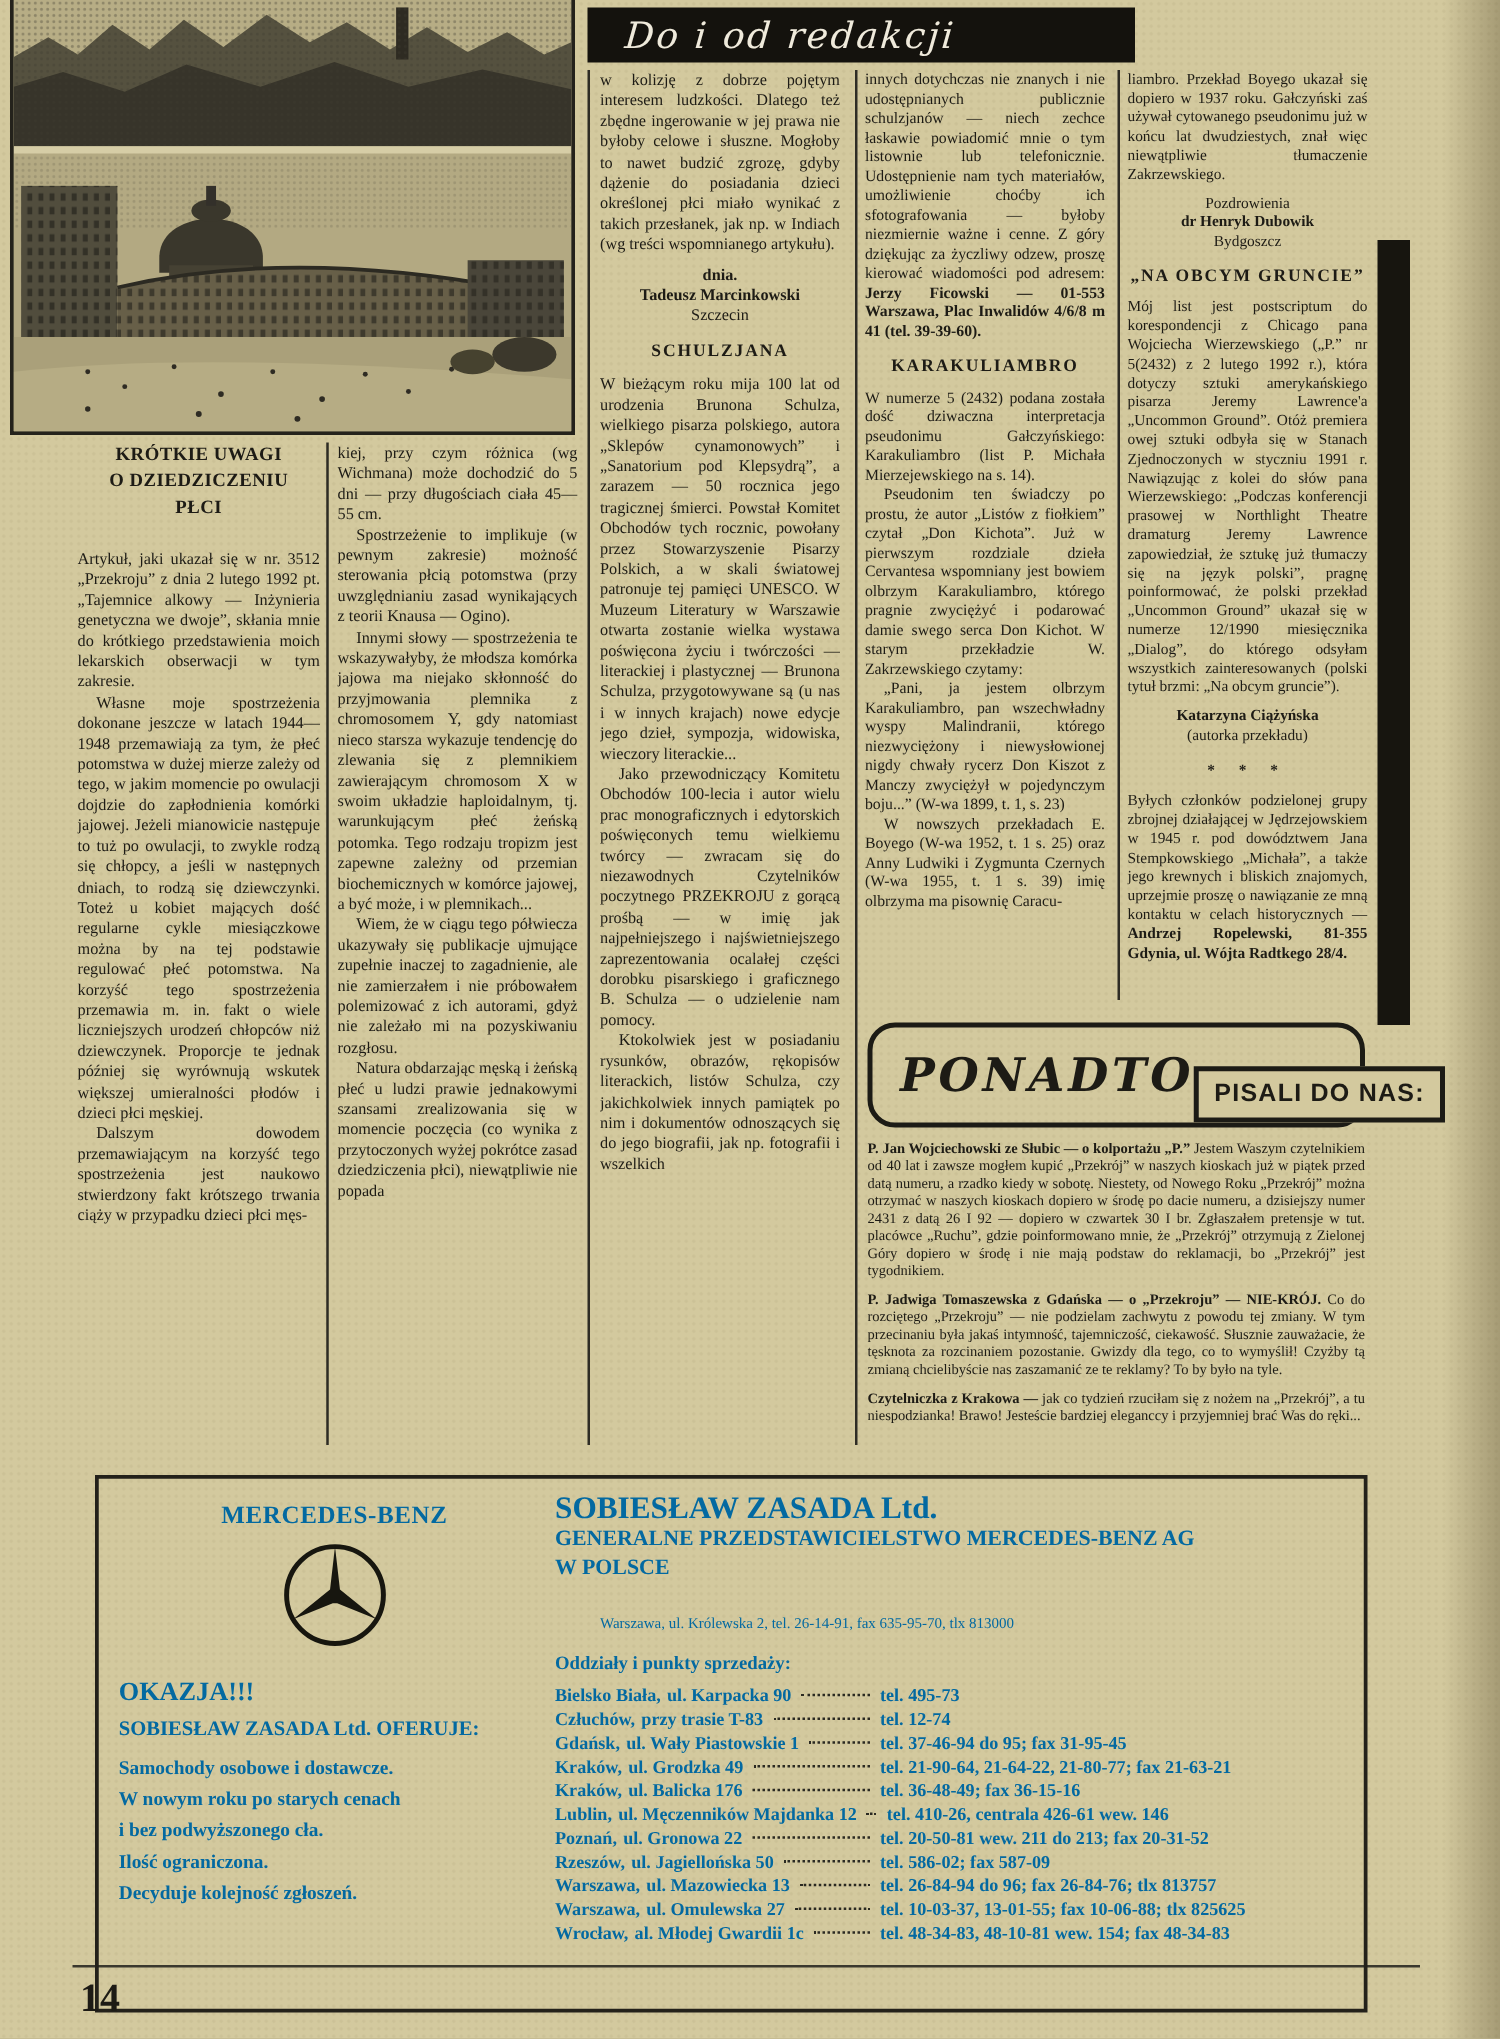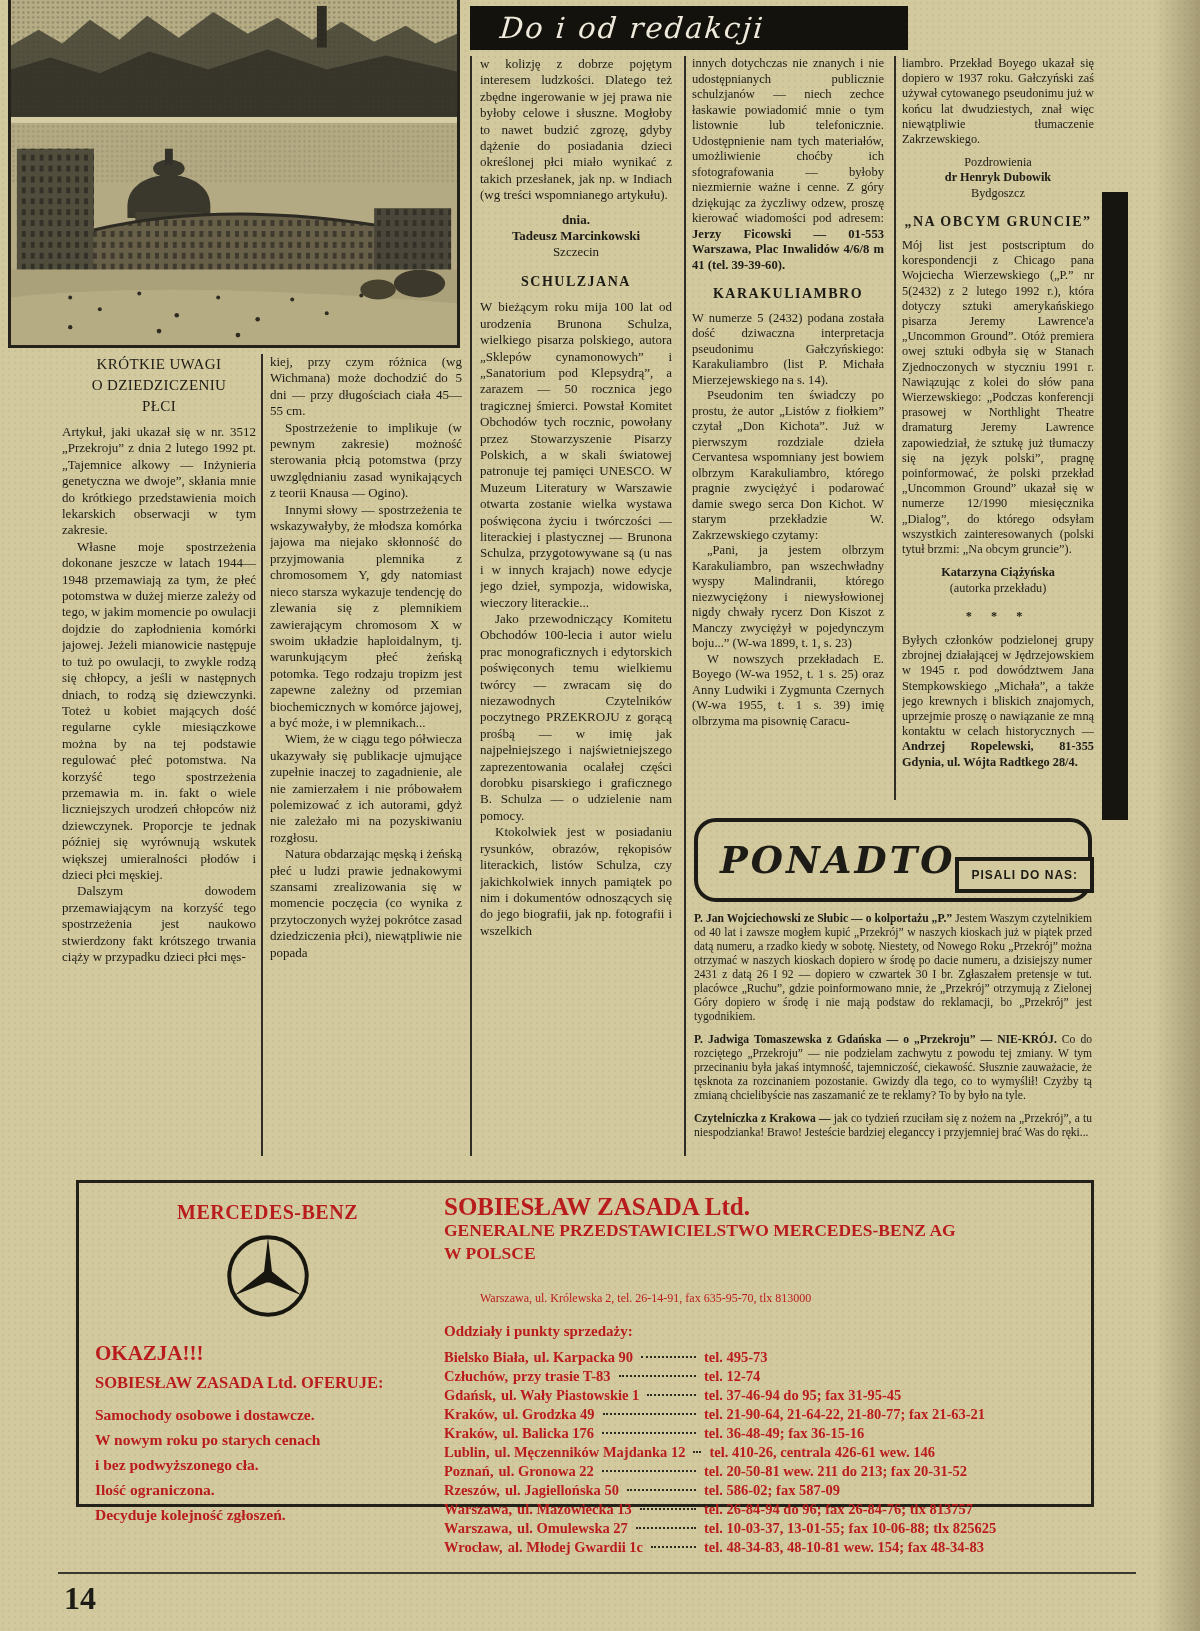--- a/index.html
+++ b/index.html
@@ -26,44 +26,44 @@
   .vrule{position:absolute;width:2px;background:#2e2c24;}
   .blackbar{position:absolute;left:1102px;top:192px;width:26px;height:628px;background:#17150f;}
   .bottom-rule{position:absolute;left:58px;top:1572px;width:1078px;height:2px;background:#3a382e;}
 
   
   .col{position:absolute;overflow:hidden;font-size:13px;line-height:16.4px;text-align:justify;}
   .col p{text-indent:15px;}
   .col p.noindent{text-indent:0;}
   .col-b{font-size:12.6px;line-height:15.5px;}
   .col-c{font-size:12.3px;line-height:15.2px;}
-  .article-title{font-weight:normal;font-size:15px;line-height:1.4;text-align:center;
-                 white-space:pre-line;margin-bottom:7px;letter-spacing:.4px;}
+  .article-title{font-weight:bold;font-size:15px;line-height:1.4;text-align:center;
+                 white-space:pre-line;margin-bottom:22px;letter-spacing:.4px;}
   .col-heading{font-weight:bold;font-size:14px;text-align:center;letter-spacing:1.5px;margin:13px 0 9px;}
   .sig{text-align:center;margin:8px 0 5px;}
   .sig .role{font-weight:bold;}
   .sig .name{font-weight:bold;}
   .stars{text-align:center;font-weight:bold;letter-spacing:8px;margin:13px 0 9px;}
 
   
   .ponadto-box{position:absolute;left:694px;top:818px;width:398px;height:84px;border:4px solid #1c1b15;
                border-radius:22px;display:flex;align-items:center;padding:0 12px 0 22px;}
   .ponadto-title{flex:1;font-family:"DejaVu Serif",serif;font-style:italic;font-weight:bold;
                  font-size:37px;letter-spacing:3px;}
   .pisali-box{border:4px solid #1c1b15;padding:7px 12px;font-family:"Liberation Sans",sans-serif;
-              font-weight:bold;font-size:12px;letter-spacing:1px;white-space:nowrap;
+              font-weight:bold;font-size:20px;letter-spacing:1px;white-space:nowrap;
               background:#d3c99e;transform:translateY(15px);}
 
   
   .letters{position:absolute;left:694px;top:912px;width:398px;height:246px;overflow:hidden;
            font-size:11.6px;line-height:14px;text-align:justify;}
   .letters p{margin:0 0 9px;}
 
   
-  .ad{position:absolute;left:76px;top:1180px;width:1018px;height:327px;border:3px solid #23211a;color:#b91c1c;}
+  .ad{position:absolute;left:76px;top:1180px;width:1018px;height:430px;border:3px solid #23211a;color:#0369a1;}
   .ad-brand{position:absolute;left:16px;top:18px;width:345px;text-align:center;}
   .ad-brand-name{font-weight:bold;font-size:20px;letter-spacing:.5px;}
   .ad-logo{width:88px;height:88px;margin-top:8px;display:inline-block;}
   .ad-company{position:absolute;left:365px;top:10px;font-weight:bold;font-size:25px;}
   .ad-sub{position:absolute;left:365px;top:36px;font-weight:bold;font-size:17.5px;line-height:23px;white-space:pre-line;}
   .ad-address{position:absolute;left:365px;top:108px;font-weight:normal;font-size:12px;margin-left:36px;}
   .ad-dealers-header{position:absolute;left:365px;top:140px;font-weight:bold;font-size:15px;}
   .ad-promo{position:absolute;left:16px;top:158px;width:342px;text-align:left;font-weight:bold;}
   .ad-promo .l0{font-size:21px;margin-bottom:7px;}
   .ad-promo .l1{font-size:16.5px;margin-bottom:9px;}

